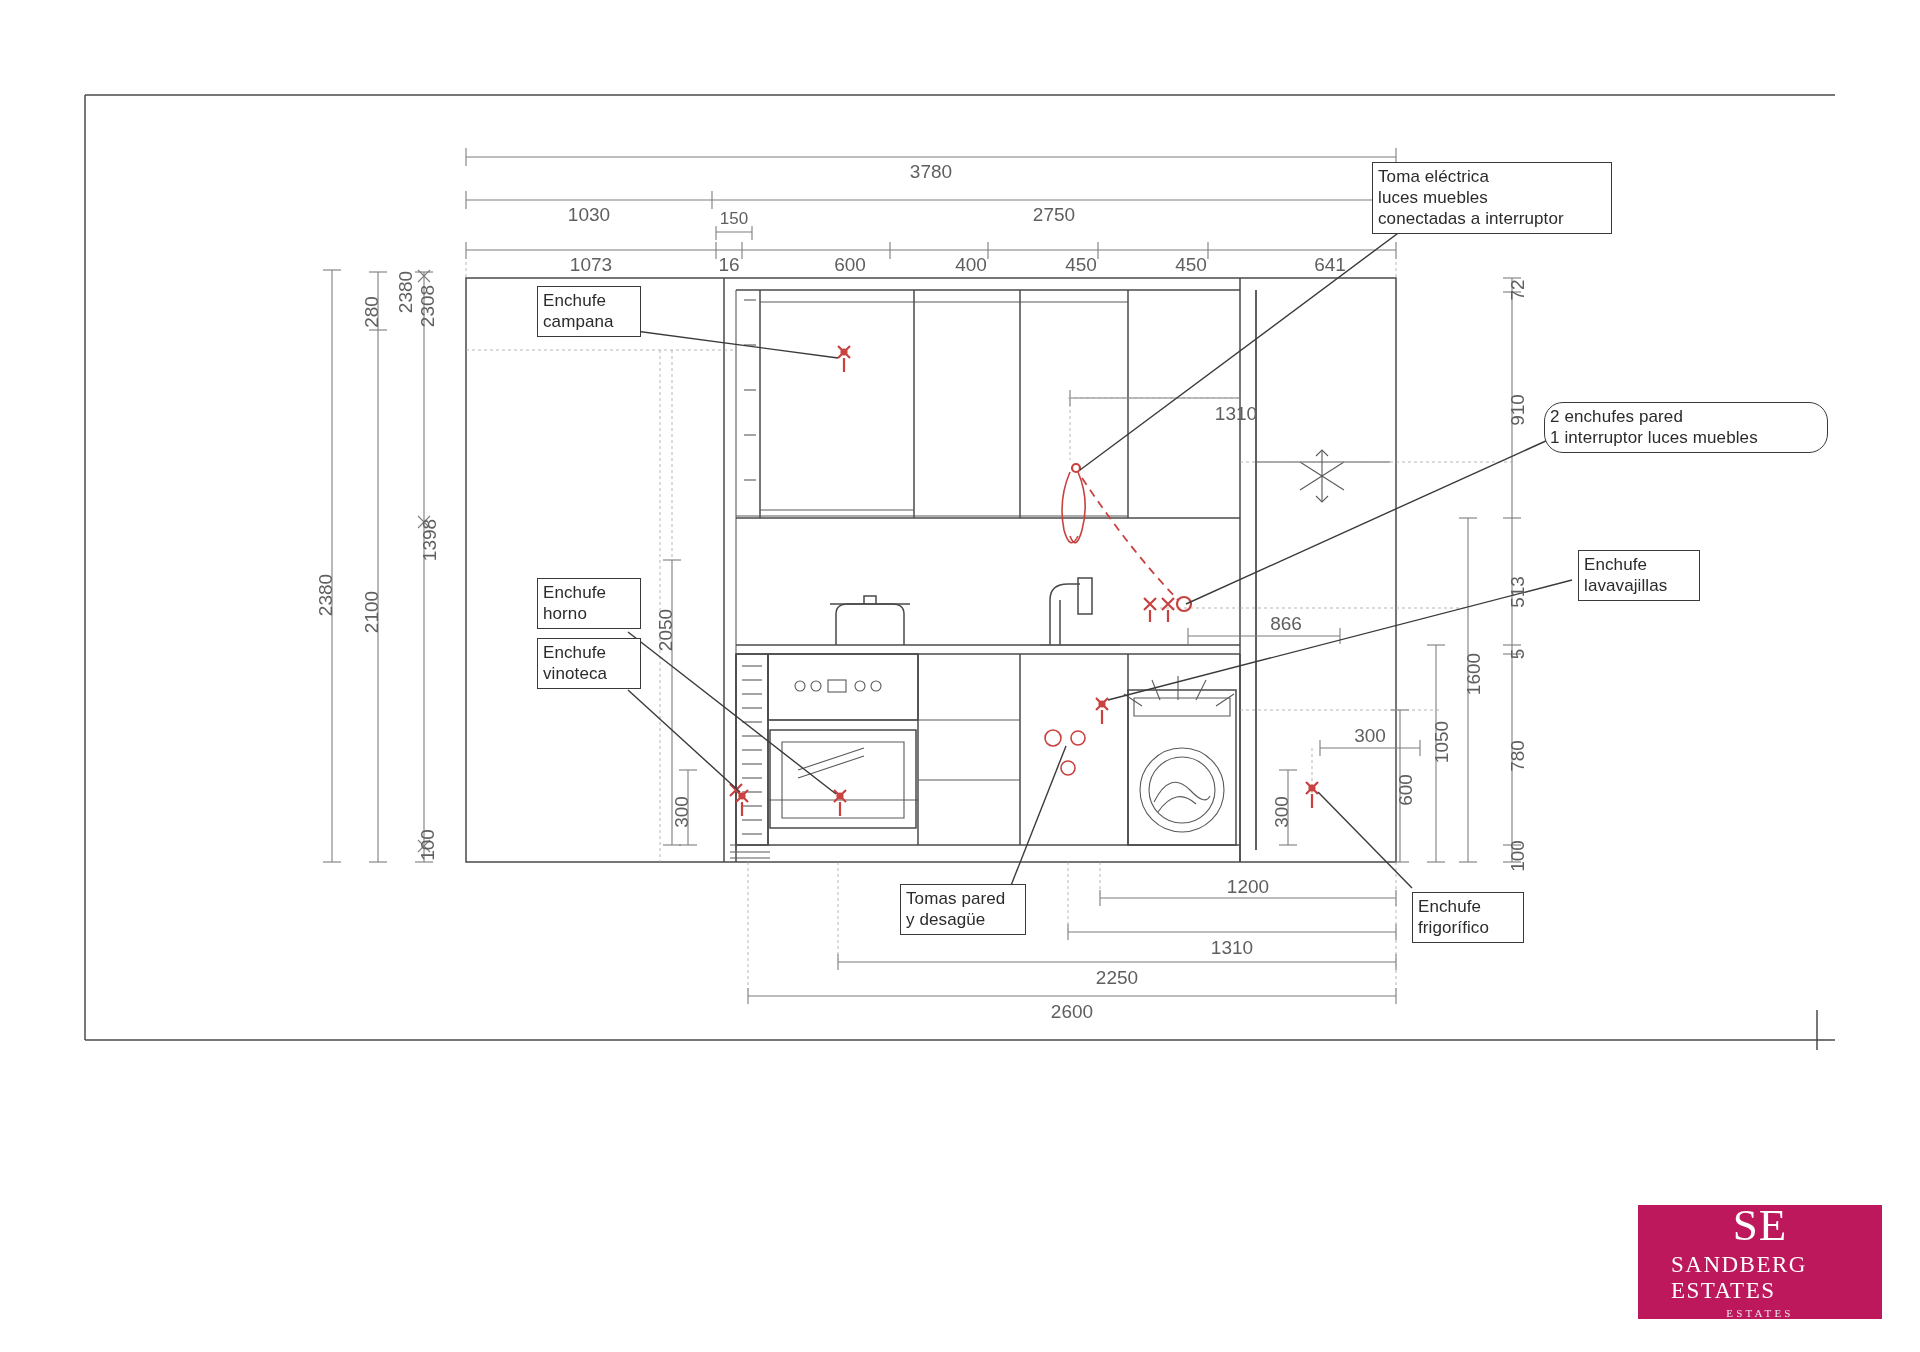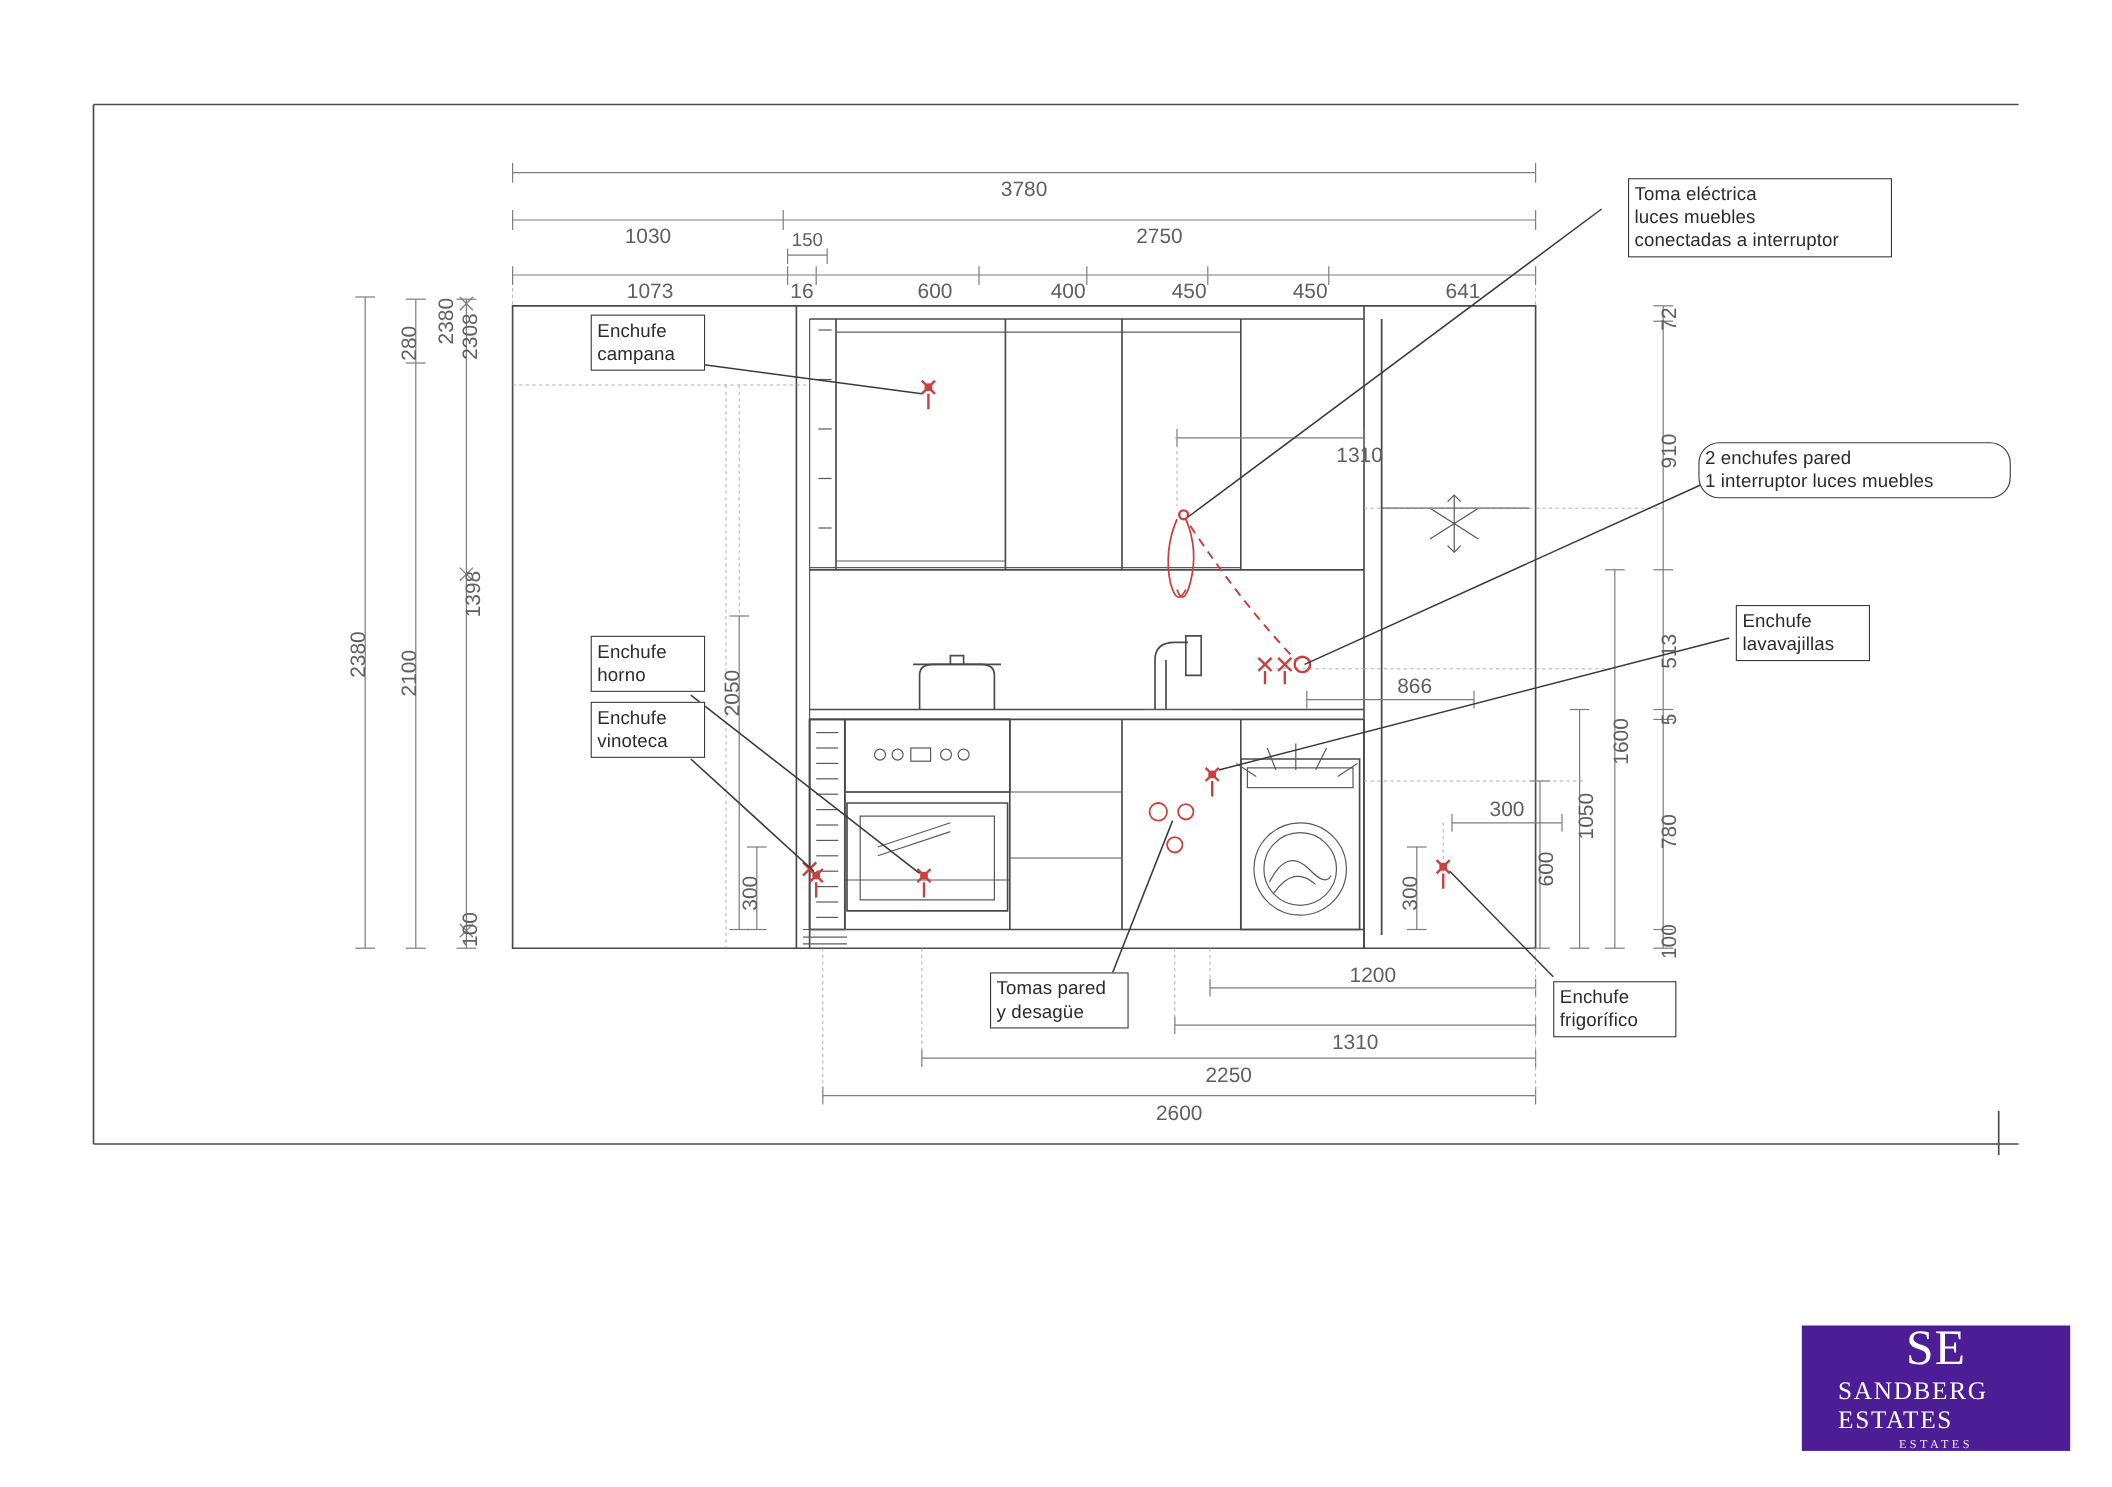--- a/index.html
+++ b/index.html
@@ -40,21 +40,21 @@
     letter-spacing: 0.1px;
     z-index: 6;
   }
   
   #logo {
     position: absolute;
     left: 1638px;
     top: 1205px;
     width: 244px;
     height: 114px;
-    background: #4c1d95;
+    background: #be185d;
     z-index: 9;
     display: flex;
     flex-direction: column;
     align-items: center;
     justify-content: center;
   }
   #logo .mono {
     font-family: "Liberation Serif", serif;
     color: #ffffff;
     font-size: 45px;
@@ -495,21 +495,21 @@
 
     <text class="dtx" x="1236" y="420" text-anchor="middle">1310</text>
     <text class="dtx" x="1286" y="630" text-anchor="middle">866</text>
 
     <text class="dtx" x="1248" y="893" text-anchor="middle">1200</text>
     <text class="dtx" x="1232" y="954" text-anchor="middle">1310</text>
     <text class="dtx" x="1117" y="984" text-anchor="middle">2250</text>
     <text class="dtx" x="1072" y="1018" text-anchor="middle">2600</text>
   </svg>
 
-  <div class="callout" style="left:1480px; top:162px; width:228px;">Toma eléctrica
+  <div class="callout" style="left:1372px; top:162px; width:228px;">Toma eléctrica
 luces muebles
 conectadas a interruptor</div>
 
   <div class="callout" style="left:1544px; top:402px; width:272px;border-radius:19px;">2 enchufes pared
 1 interruptor luces muebles</div>
 
   <div class="callout" style="left:1578px; top:550px; width:110px;">Enchufe
 lavavajillas</div>
 
   <div class="callout" style="left:537px; top:286px; width:92px;">Enchufe

